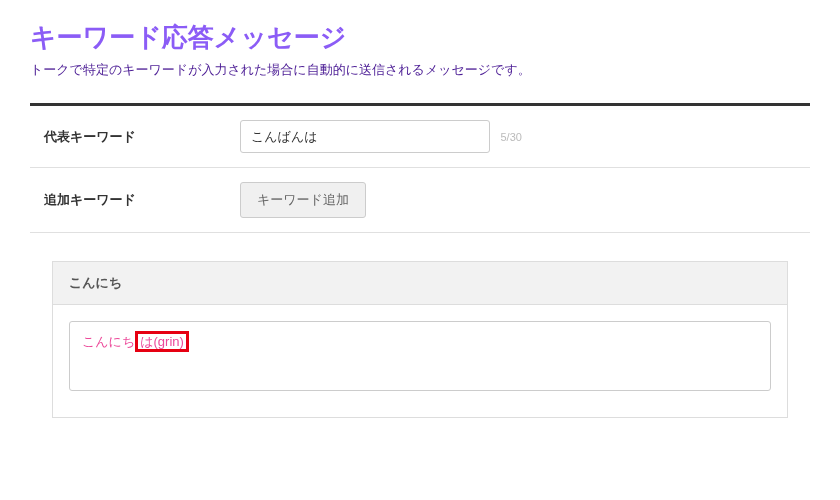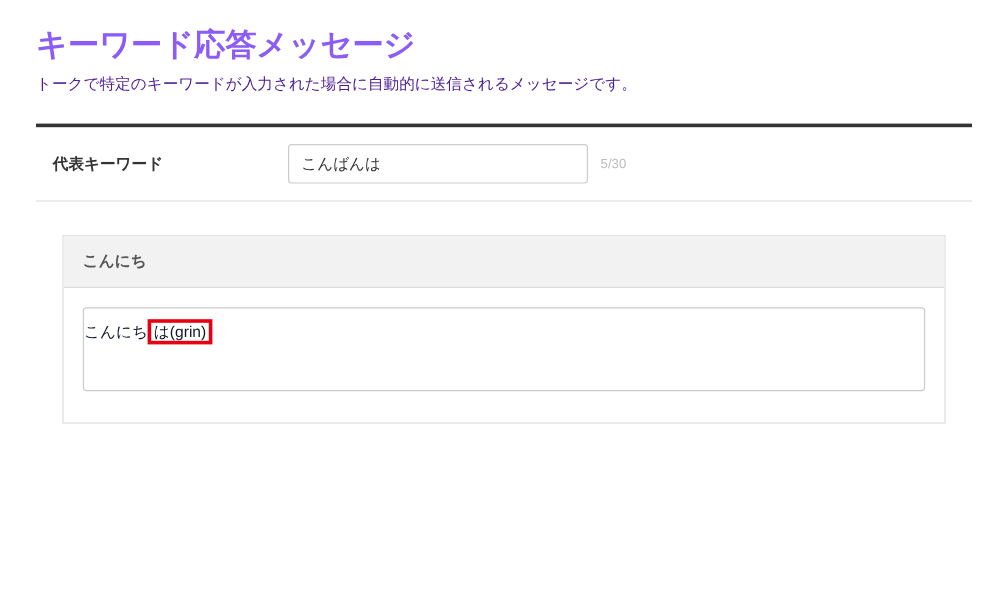--- a/index.html
+++ b/index.html
@@ -94,47 +94,53 @@
       padding: 16px;
     }
     .highlight-red {
       border: 3px solid #e60012;
       padding: 0 2px;
       display: inline;
     }
     .textarea-visual {
       width: 100%;
       min-height: 70px;
-      padding: 10px 0;
+      padding: 10px 12px;
       font-size: 13px;
       border: 1px solid #ccc;
       border-radius: 3px;
       background: #fff;
       line-height: 1.5;
-      color: #0f172a;
+      color: #ec4899;
       margin-bottom: 10px;
     }
   </style>
 </head>
 <body>
 
 <h1 class="page-title">キーワード応答メッセージ</h1>
 <p class="page-description">トークで特定のキーワードが入力された場合に自動的に送信されるメッセージです。</p>
 
 <hr class="divider-thick">
 
 <table class="form-table">
   <tbody>
       <tr class="form-row">
     <td class="form-label-cell">代表キーワード</td>
     <td class="form-value-cell">
       <input type="text" class="text-input" value="こんばんは" style="">
       <span class="char-count">5/30</span>
     </td>
   </tr>
+  <tr class="form-row">
+    <td class="form-label-cell">追加キーワード</td>
+    <td class="form-value-cell">
+      <button class="btn">キーワード追加</button>
+    </td>
+  </tr>
 </tbody>
   </table>
 
 <div class="text-section">
   <div class="text-section-header">こんにち</div>
   <div class="text-section-body">
     <div class="textarea-visual"><span>こんにち</span><span class="highlight-red">は(grin)</span></div>
   </div>
 </div>
 

